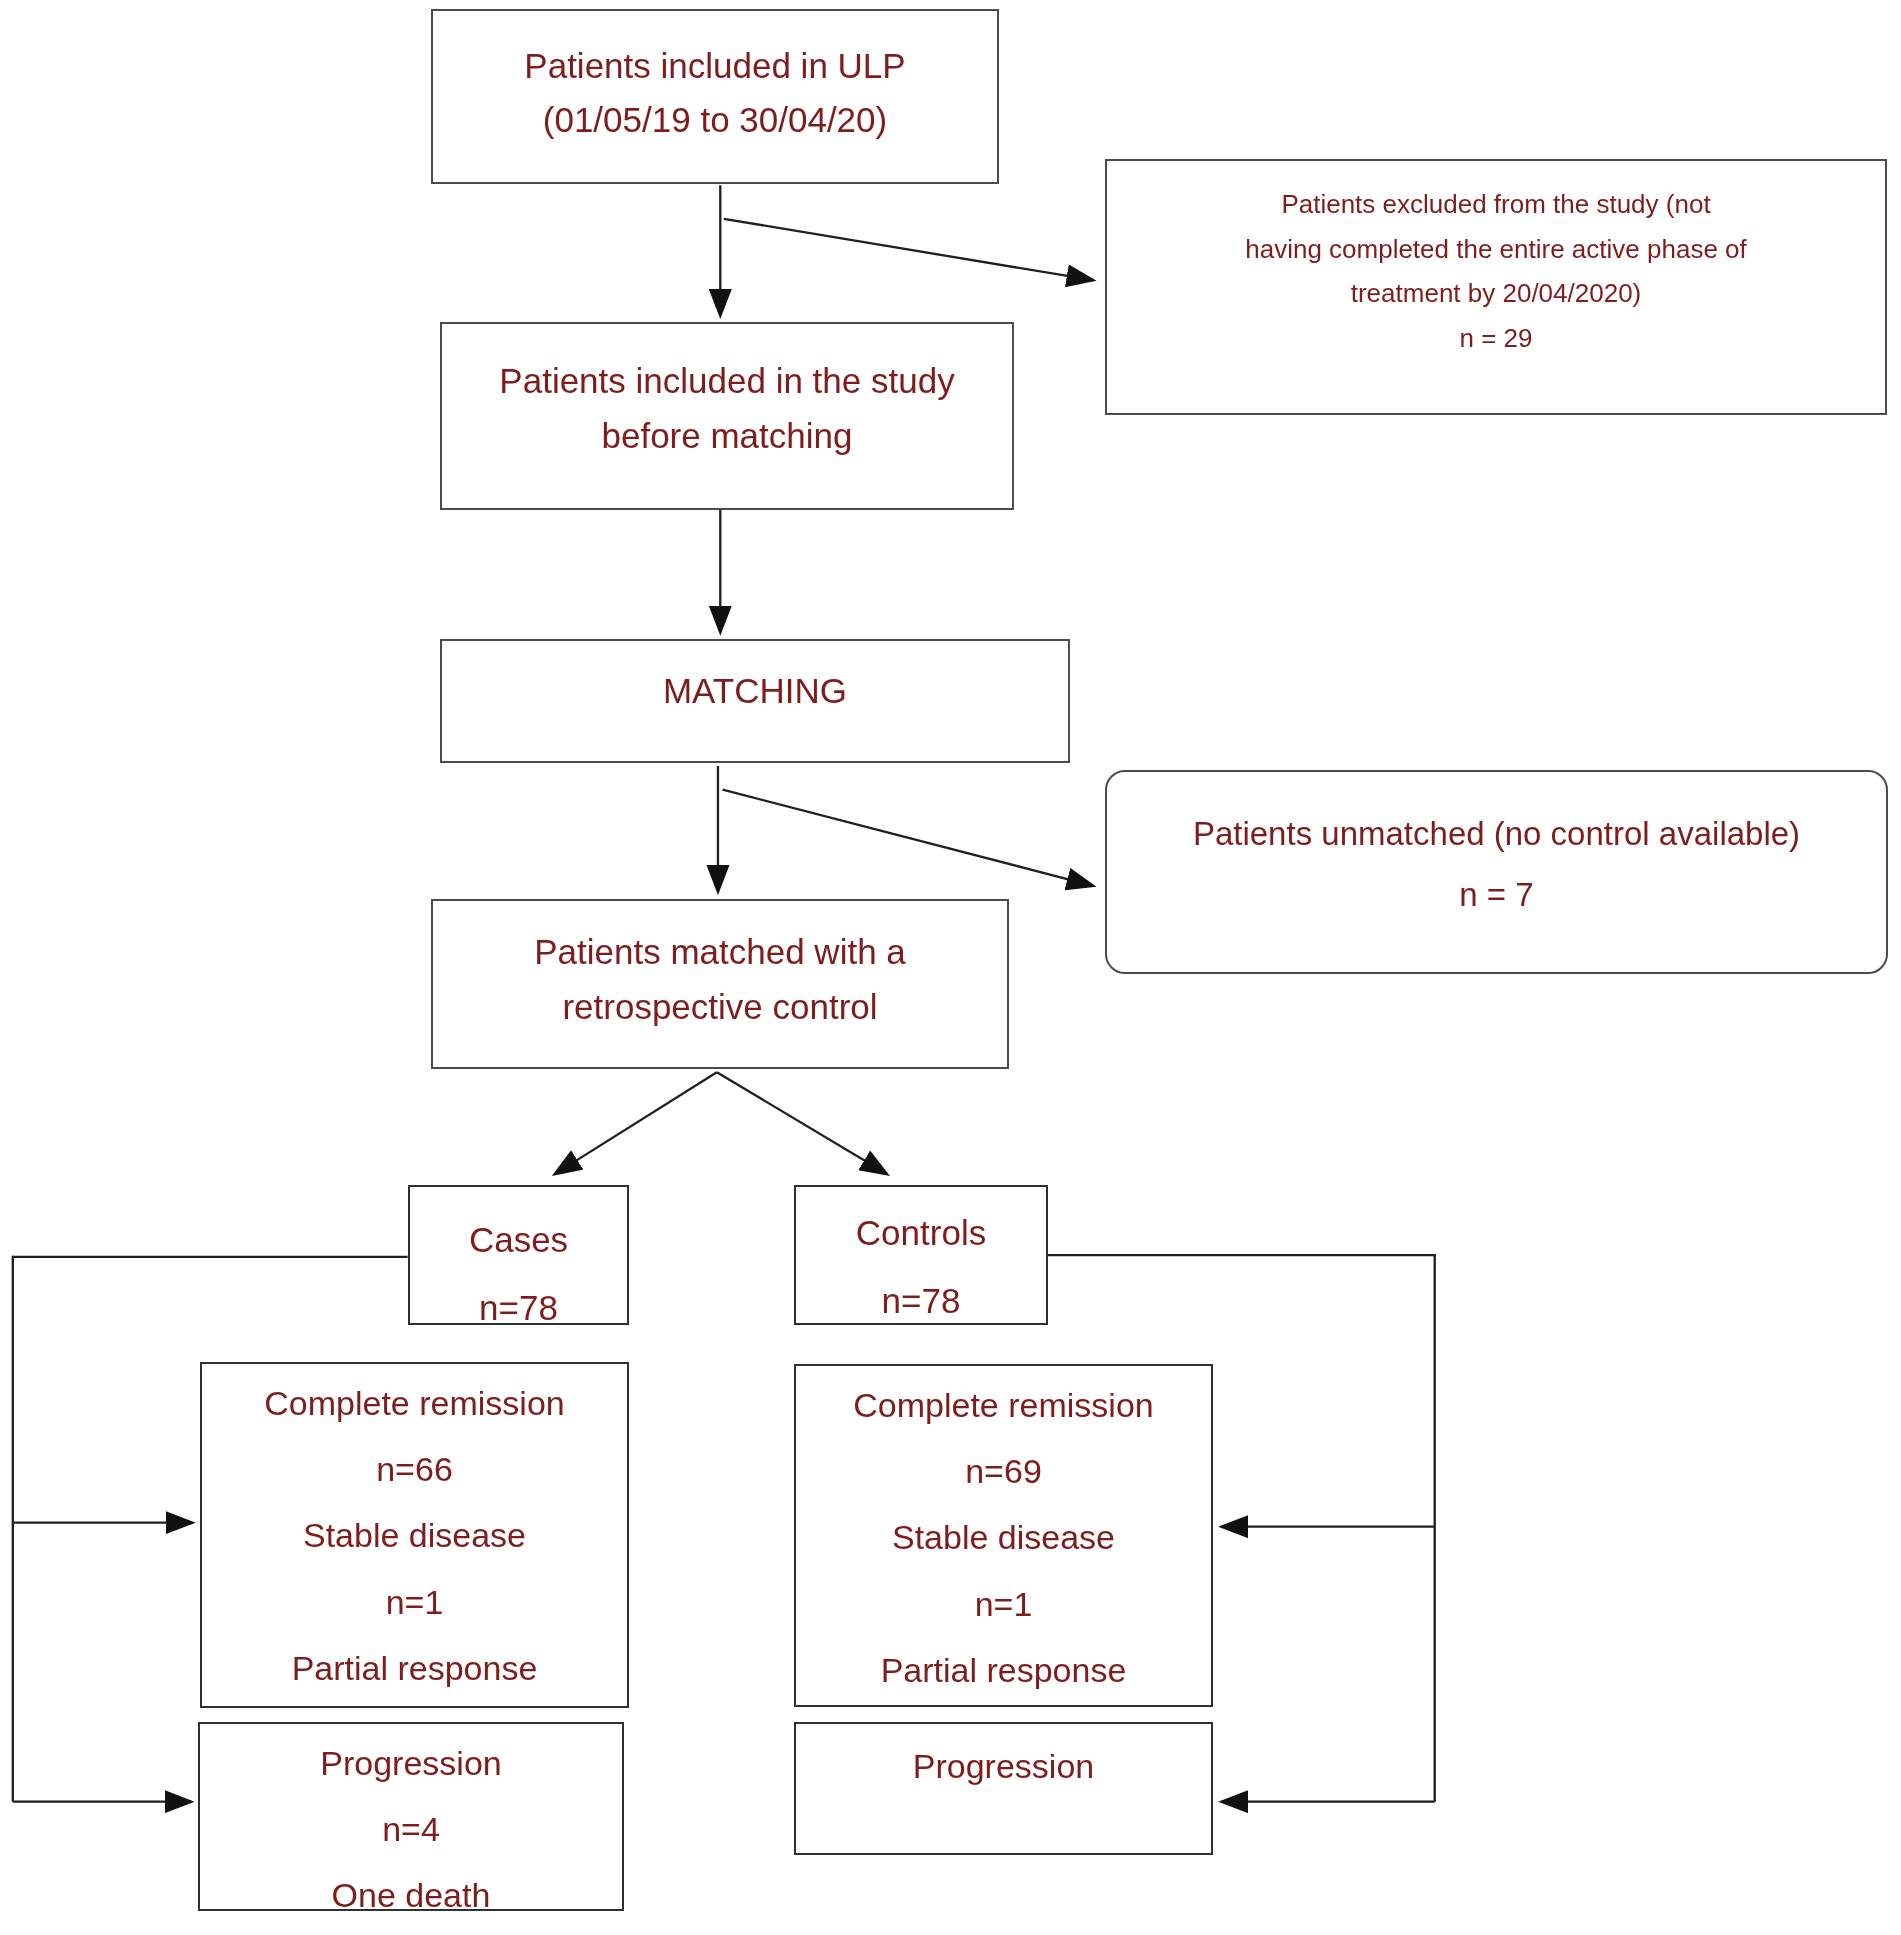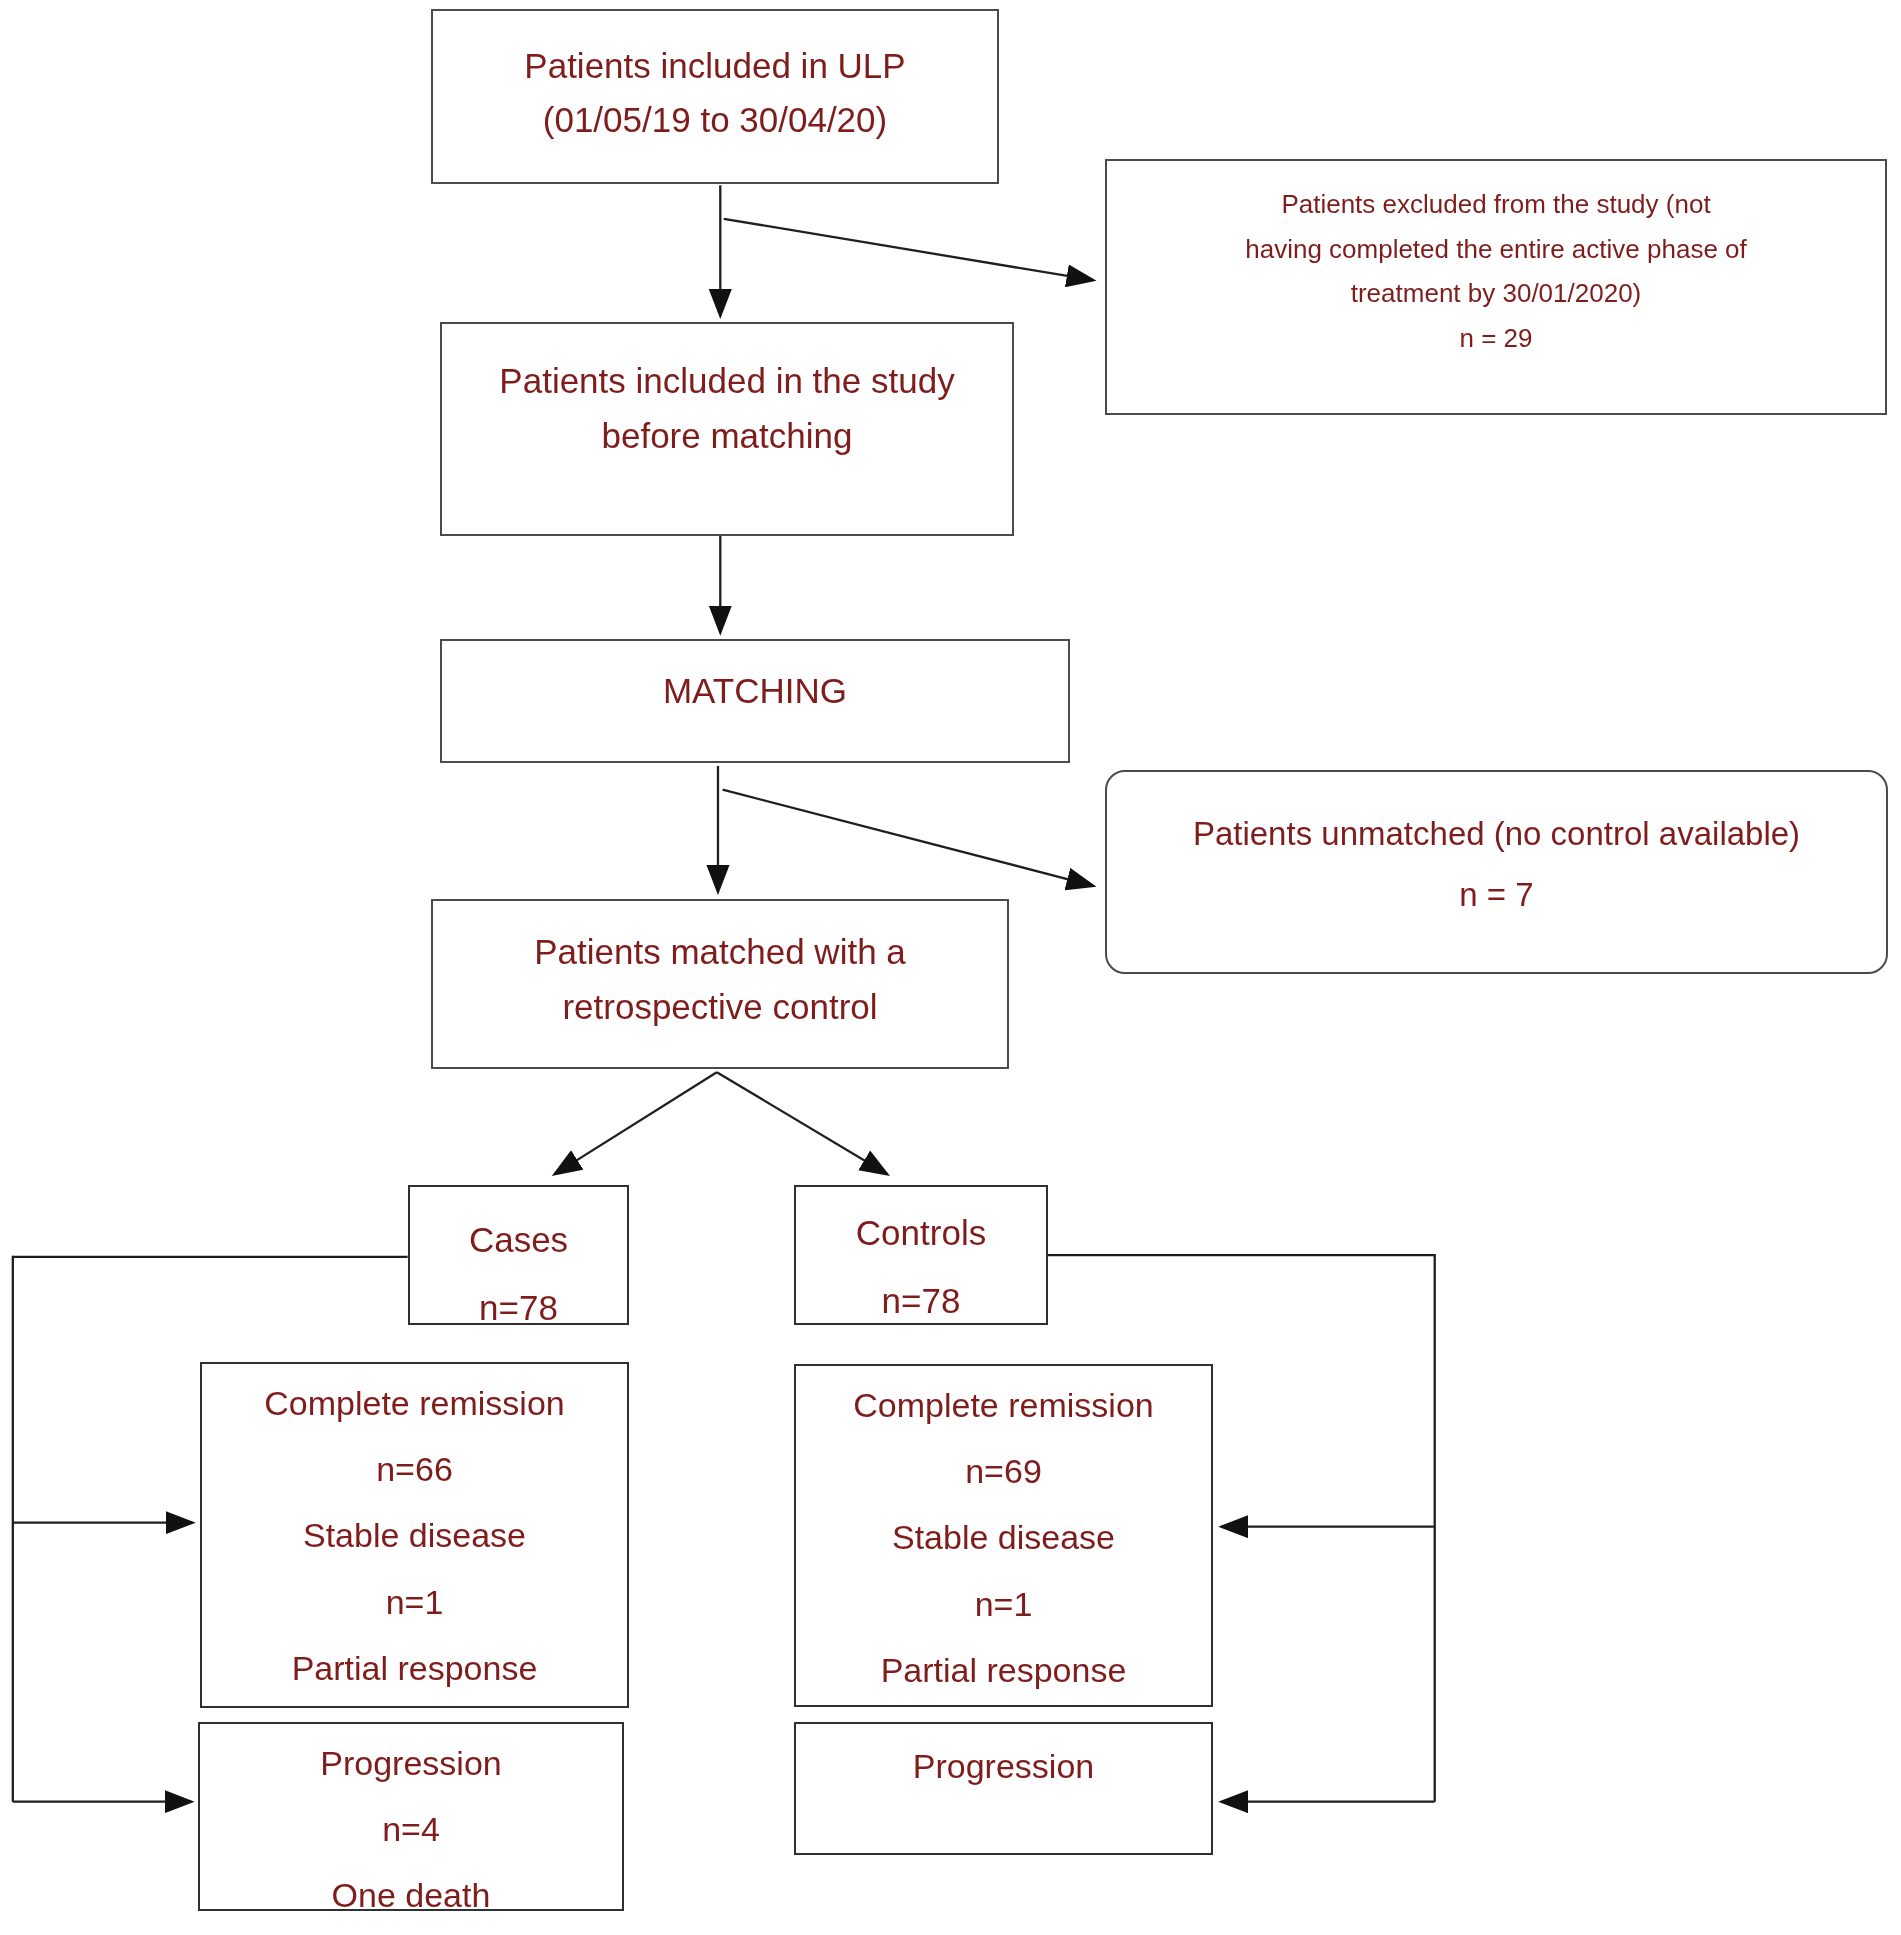--- a/index.html
+++ b/index.html
@@ -21,21 +21,21 @@
     background: #ffffff;
     text-align: center;
     line-height: 1.55;
   }
   .tier1 { border: 2.9px solid #4b4b4b; }
   .tier2 { border: 2.3px solid #303030; }
   .ln { width: 100%; white-space: nowrap; }
 
   #b-ulp       { left: 431px;  top: 8.7px;   width: 568px;  height: 175px; padding-top: 28px; }
   #b-excluded  { left: 1105px; top: 159px;  width: 782px; height: 256px; padding-top: 21px; line-height: 1.72; font-size: 26px; }
-  #b-before    { left: 440px;  top: 322px;  width: 574px;  height: 214px; padding-top: 29px; line-height: 1.58; }
+  #b-before    { left: 440px;  top: 322px;  width: 574px;  height: 188px; padding-top: 29px; line-height: 1.58; }
   #b-matching  { left: 440px;  top: 639px; width: 630px;  height: 124px; padding-top: 23px; }
   #b-unmatched { left: 1105px; top: 770px; width: 783px; height: 204px; padding-top: 31px; line-height: 1.85; font-size: 33px; border-radius: 20px; }
   #b-matched   { left: 431px;  top: 899px; width: 578px;  height: 170px; padding-top: 23px; line-height: 1.58; }
   #b-cases     { left: 408px;  top: 1185px; width: 221px;  height: 140px; padding-top: 19px; line-height: 1.95; }
   #b-controls  { left: 794px; top: 1185px; width: 254px;  height: 140px; padding-top: 11.6px; line-height: 1.95; }
   #b-cases-outcome    { left: 200px;  top: 1362px; width: 429px; height: 346px; padding-top: 5.8px; line-height: 1.95; font-size: 34px; }
   #b-controls-outcome { left: 794px; top: 1364px; width: 419px; height: 343px; padding-top: 5.8px; line-height: 1.95; font-size: 34px; }
   #b-cases-prog       { left: 198px;  top: 1722px; width: 426px; height: 189px; padding-top: 5.8px; line-height: 1.95; font-size: 34px; }
   #b-controls-prog    { left: 794px; top: 1722px; width: 419px; height: 133px; padding-top: 16px; font-size: 34px; }
 </style>
@@ -68,21 +68,21 @@
   </svg>
 
   <div class="box tier1" id="b-ulp">
     <div class="ln">Patients included in ULP</div>
     <div class="ln">(01/05/19 to 30/04/20)</div>
   </div>
 
   <div class="box tier1" id="b-excluded">
     <div class="ln">Patients excluded from the study (not</div>
     <div class="ln">having completed the entire active phase of</div>
-    <div class="ln">treatment by 30/01/2020)</div>
+    <div class="ln">treatment by 20/04/2020)</div>
     <div class="ln">n = 29</div>
   </div>
 
   <div class="box tier1" id="b-before">
     <div class="ln">Patients included in the study</div>
     <div class="ln">before matching</div>
   </div>
 
   <div class="box tier1" id="b-matching">
     <div class="ln">MATCHING</div>

